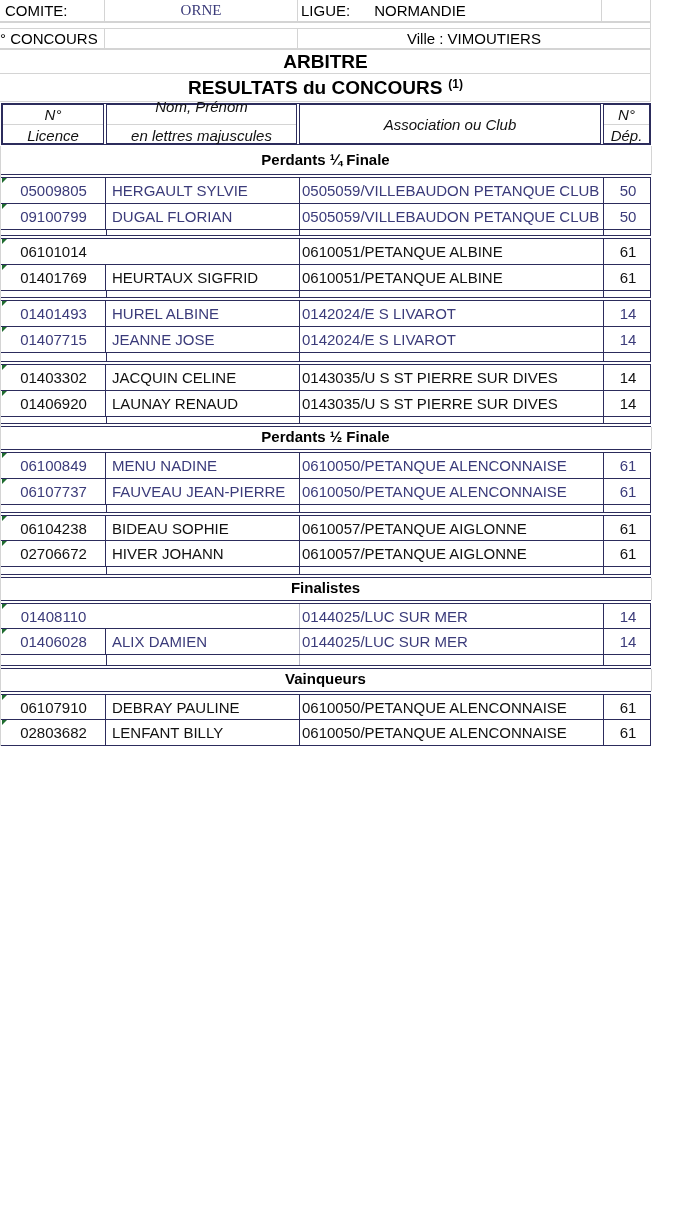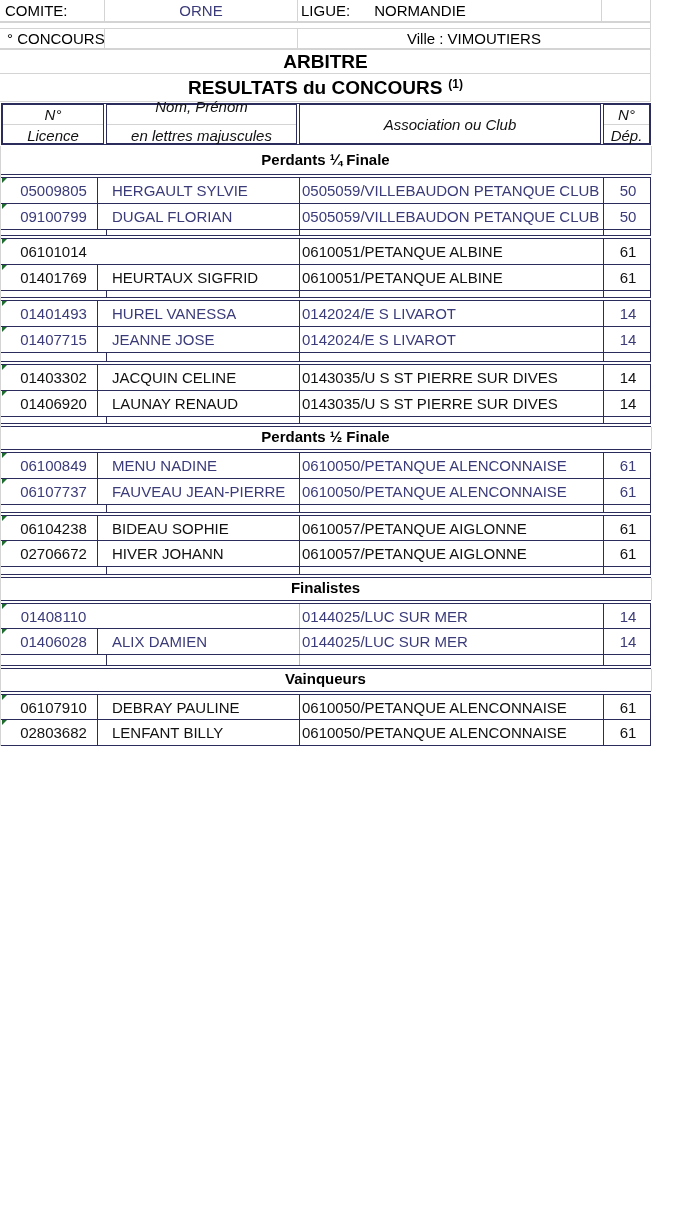--- a/index.html
+++ b/index.html
@@ -6,49 +6,49 @@
   body { width:700px; height:1226px; position:relative; overflow:hidden;
          font-family:"Liberation Sans", sans-serif; font-size:15px; color:#000; }
   .sheet { position:absolute; left:0; top:0; width:651px; }
   .row { position:absolute; left:0; width:651px; box-sizing:border-box; }
   .cell { position:absolute; top:0; height:100%; box-sizing:border-box; white-space:nowrap;
           overflow:hidden; line-height:1; display:flex; align-items:center; }
   .grid { border-right:1px solid #d4d4d4; border-bottom:1px solid #d4d4d4; }
   .navy { color:#3b3b7a; }
   .blk { color:#111; }
   .c-lic { left:0; width:105px; justify-content:center; }
-  .c-nom { left:96px; width:193px; padding-left:14px; }
+  .c-nom { left:104px; width:193px; padding-left:6px; }
   .c-club { left:298px; width:304px; padding-left:2px; }
   .c-dep { left:602px; width:49px; justify-content:center; }
   .tbl-border { position:absolute; border:1px solid #2c2c5c; box-sizing:border-box; }
   .dbl { position:absolute; left:0; width:651px; height:4px; box-sizing:border-box;
          border-top:1px solid #2c2c5c; border-bottom:1px solid #2c2c5c; }
   .tick { position:absolute; left:1px; width:0; height:0;
           border-top:5px solid #1e6b2e; border-right:5px solid transparent; }
   .section-title { position:absolute; left:0; width:651px; text-align:center; font-weight:bold;
                    font-size:15px; }
   .hdr-cell { position:absolute; font-style:italic; text-align:center; font-size:15px; color:#111; }
 </style>
 </head>
 <body>
 
 <div class="sheet">
 
   <div class="row grid" style="top:0;height:23px;">
     <div class="cell grid" style="left:0;width:105px;padding-left:5px;">COMITE:</div>
-    <div class="cell grid navy" style="left:105px;width:193px;justify-content:center;">ORNE</div>
+    <div class="cell grid navy" style="left:105px;width:193px;justify-content:center;font-family:Liberation Serif, serif;">ORNE</div>
     <div class="cell grid" style="left:298px;width:304px;padding-left:3px;">
       <span>LIGUE:</span>
       <span style="margin-left:24px;">NORMANDIE</span>
     </div>
     <div class="cell grid" style="left:602px;width:49px;"></div>
   </div>
   <div class="row grid" style="top:23px;height:6px;"></div>
   <div class="row grid" style="top:29px;height:21px;">
-    <div class="cell grid" style="left:0;width:105px;padding-left:7px;">° CONCOURS</div>
+    <div class="cell grid" style="left:0;width:105px;padding-left:0;">° CONCOURS</div>
     <div class="cell grid" style="left:105px;width:193px;"></div>
     <div class="cell grid" style="left:298px;width:353px;justify-content:center;">Ville : VIMOUTIERS</div>
   </div>
   <div class="row grid" style="top:50px;height:24px;">
     <div class="cell" style="left:0;width:651px;justify-content:center;font-weight:bold;font-size:19px;">ARBITRE</div>
   </div>
   <div class="row grid" style="top:74px;height:28px;">
     <div class="cell" style="left:0;width:651px;justify-content:center;font-weight:bold;font-size:19px;">
       <span>RESULTATS du CONCOURS</span>
       <sup style="font-size:12px;margin-left:6px;position:relative;top:-4px;">(1)</sup>
@@ -111,21 +111,21 @@
   <div class="row" style="top:291px;height:7px;border-left:1px solid #2c2c5c;border-right:1px solid #2c2c5c;">
     <div class="cell" style="left:105px;width:0;border-left:1px solid #2c2c5c;"></div>
     <div class="cell" style="left:298px;width:0;border-left:1px solid #2c2c5c;"></div>
     <div class="cell" style="left:602px;width:0;border-left:1px solid #2c2c5c;"></div>
   </div>
   <div class="dbl" style="top:297px;"></div>
 
   <div class="row" style="top:301px;height:26px;border-left:1px solid #2c2c5c;border-right:1px solid #2c2c5c;border-bottom:1px solid #2c2c5c;">
     <div class="tick" style="top:0;"></div>
     <div class="cell c-lic navy">01401493</div>
-    <div class="cell c-nom navy" style="border-left:1px solid #2c2c5c;">HUREL VANESSA</div>
+    <div class="cell c-nom navy" style="border-left:1px solid #2c2c5c;">HUREL ALBINE</div>
     <div class="cell c-club navy" style="border-left:1px solid #2c2c5c;">0142024/E S LIVAROT</div>
     <div class="cell c-dep navy" style="border-left:1px solid #2c2c5c;">14</div>
   </div>
   <div class="row" style="top:327px;height:26px;border-left:1px solid #2c2c5c;border-right:1px solid #2c2c5c;border-bottom:1px solid #2c2c5c;">
     <div class="tick" style="top:0;"></div>
     <div class="cell c-lic navy">01407715</div>
     <div class="cell c-nom navy" style="border-left:1px solid #2c2c5c;">JEANNE JOSE</div>
     <div class="cell c-club navy" style="border-left:1px solid #2c2c5c;">0142024/E S LIVAROT</div>
     <div class="cell c-dep navy" style="border-left:1px solid #2c2c5c;">14</div>
   </div>

